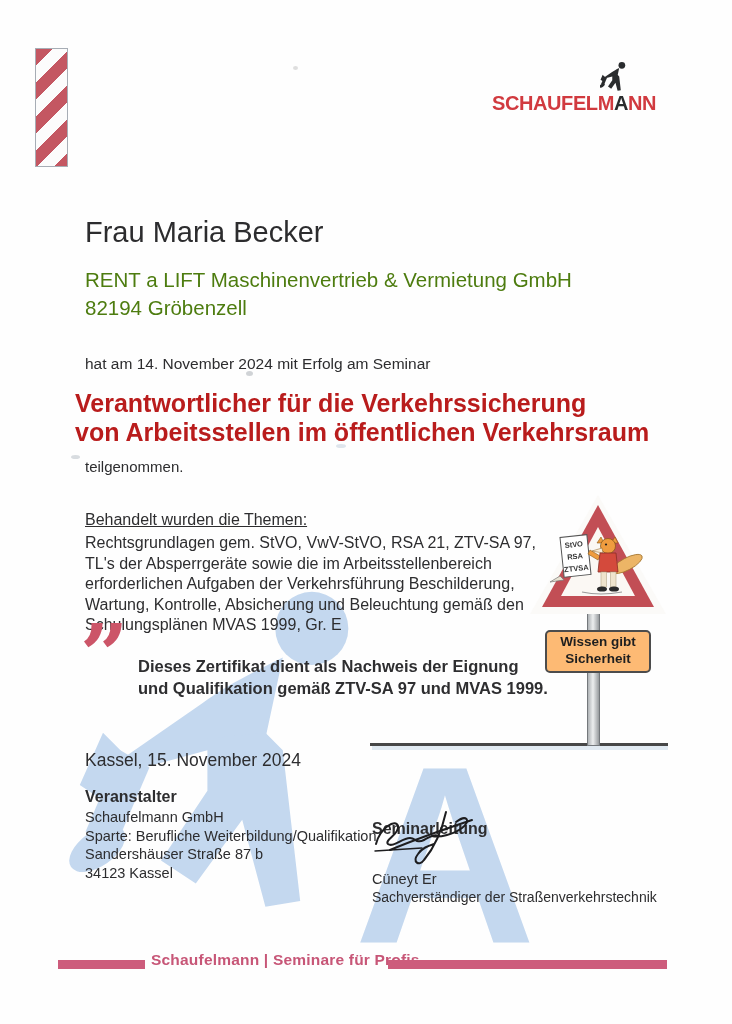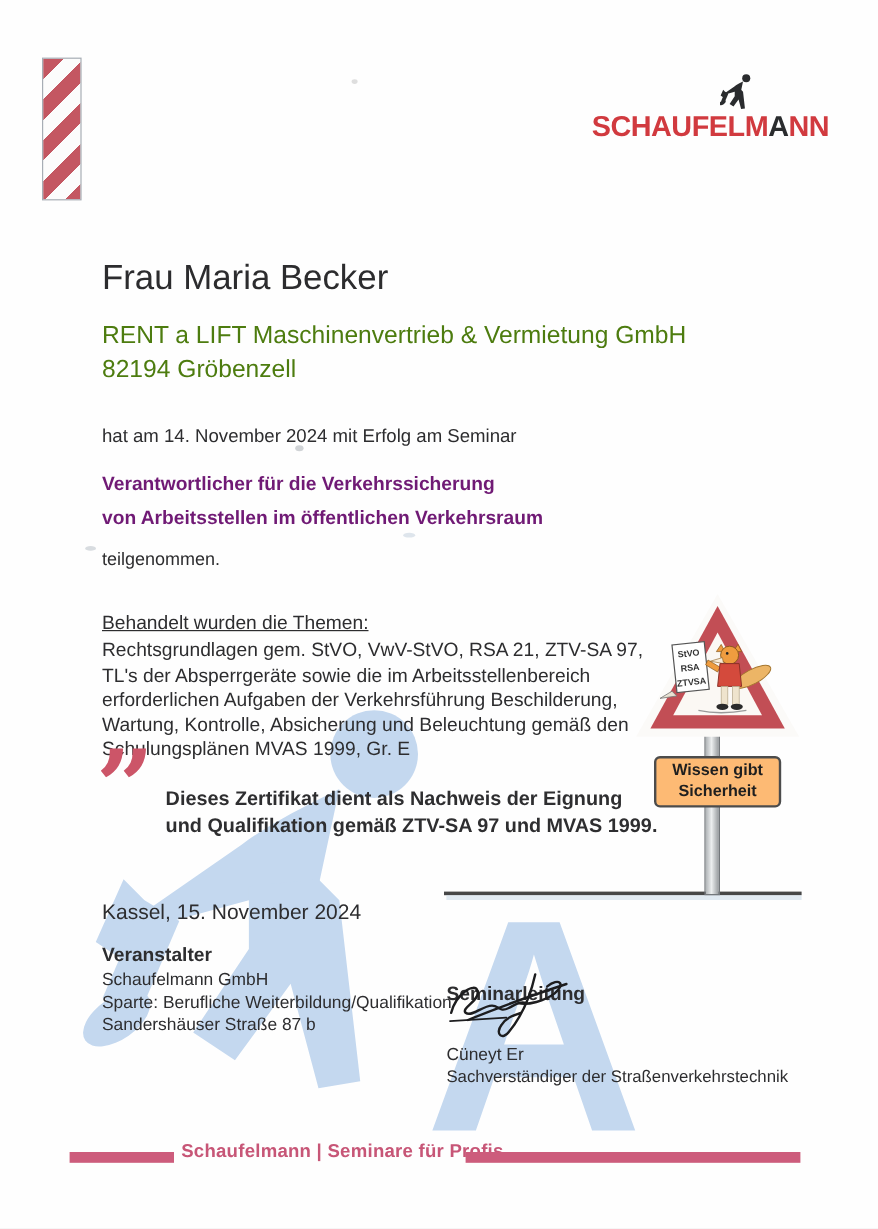--- a/index.html
+++ b/index.html
@@ -13,29 +13,29 @@
   .barrier{
     left:35px;top:48px;width:31px;height:117px;
     border:1px solid #a7adb5;
     background:repeating-linear-gradient(135deg,#c45762 0 12px,#fcfcfc 12px 24px);
   }
   .title{
     left:99px;top:136px;font-size:37px;font-weight:800;letter-spacing:1px;
     color:#393b3e;
   }
   
-  .logo{left:492px;top:92px;width:200px;height:30px;font-size:24px;font-weight:800;letter-spacing:-0.4px;white-space:nowrap;text-align:center;}
+  .logo{left:492px;top:92px;width:200px;height:30px;font-size:20px;font-weight:800;letter-spacing:-0.4px;white-space:nowrap;}
   .logo .red{color:#d13a3f;}
   .logo .blk{color:#2a2c2e;}
   .logo-man{left:108px;top:-31px;width:32px;height:32px;position:absolute;}
   
   .r-name{left:85px;top:216px;font-size:29px;color:#2c2c2e;}
   .r-comp{left:85px;top:266px;font-size:20.5px;line-height:28px;color:#4d7c0f;}
   .intro{left:85px;top:355px;font-size:15.5px;}
-  .sem-title{left:85px;top:389px;font-size:16px;font-weight:700;line-height:29px;color:#701a75;}
+  .sem-title{left:75px;top:389px;font-size:25px;font-weight:700;line-height:29px;color:#b91c1c;}
   .part{left:85px;top:458px;font-size:15px;}
   .topics-h{left:85px;top:511px;font-size:16px;text-decoration:underline;}
   .topics{left:85px;top:533px;font-size:16px;line-height:20.5px;}
   
   .q-mark{left:80px;top:614px;font-size:84px;line-height:1;font-weight:700;color:#cc5568;font-family:"DejaVu Serif",serif;}
   .q-text{left:138px;top:656px;font-size:16.5px;font-weight:700;line-height:21.5px;color:#2e2e30;}
   
   .ground{left:370px;top:743px;width:298px;height:3px;background:#474747;}
   .ground-sh{left:372px;top:746px;width:296px;height:4px;background:#c9d8e8;opacity:.55;}
   .post{left:587px;top:610px;width:11px;height:134px;border:1px solid #74787c;
@@ -164,20 +164,21 @@
     <div>Sicherheit</div>
   </div>
 
   <div class="abs place fg">Kassel, 15. November 2024</div>
 
   <div class="abs org-h fg">Veranstalter</div>
   <div class="abs org fg">
     <div>Schaufelmann GmbH</div>
     <div>Sparte: Berufliche Weiterbildung/Qualifikation</div>
     <div>Sandershäuser Straße 87 b</div>
+    <div>34123 Kassel</div>
   </div>
 
   <div class="abs lead-h fg">Seminarleitung</div>
   <svg class="abs sig fg" viewBox="0 0 116 68">
     <g stroke="#1d1d1f" stroke-width="2" fill="none" stroke-linecap="round">
       <path d="M10,40 C14,24 30,14 32,22 C34,30 18,36 22,40 C27,44 36,34 44,34 C50,34 50,40 58,36 C64,33 67,30 73,32"></path>
       <path d="M80,8 C76,26 68,44 58,56 C53,63 46,58 52,50 C56,44 62,42 68,40"></path>
       <path d="M24,46 C48,36 82,24 106,16"></path>
       <path d="M90,18 C100,10 106,16 96,24 C88,30 74,34 66,32"></path>
       <path d="M9,47 L56,44" stroke-width="1.4"></path>

